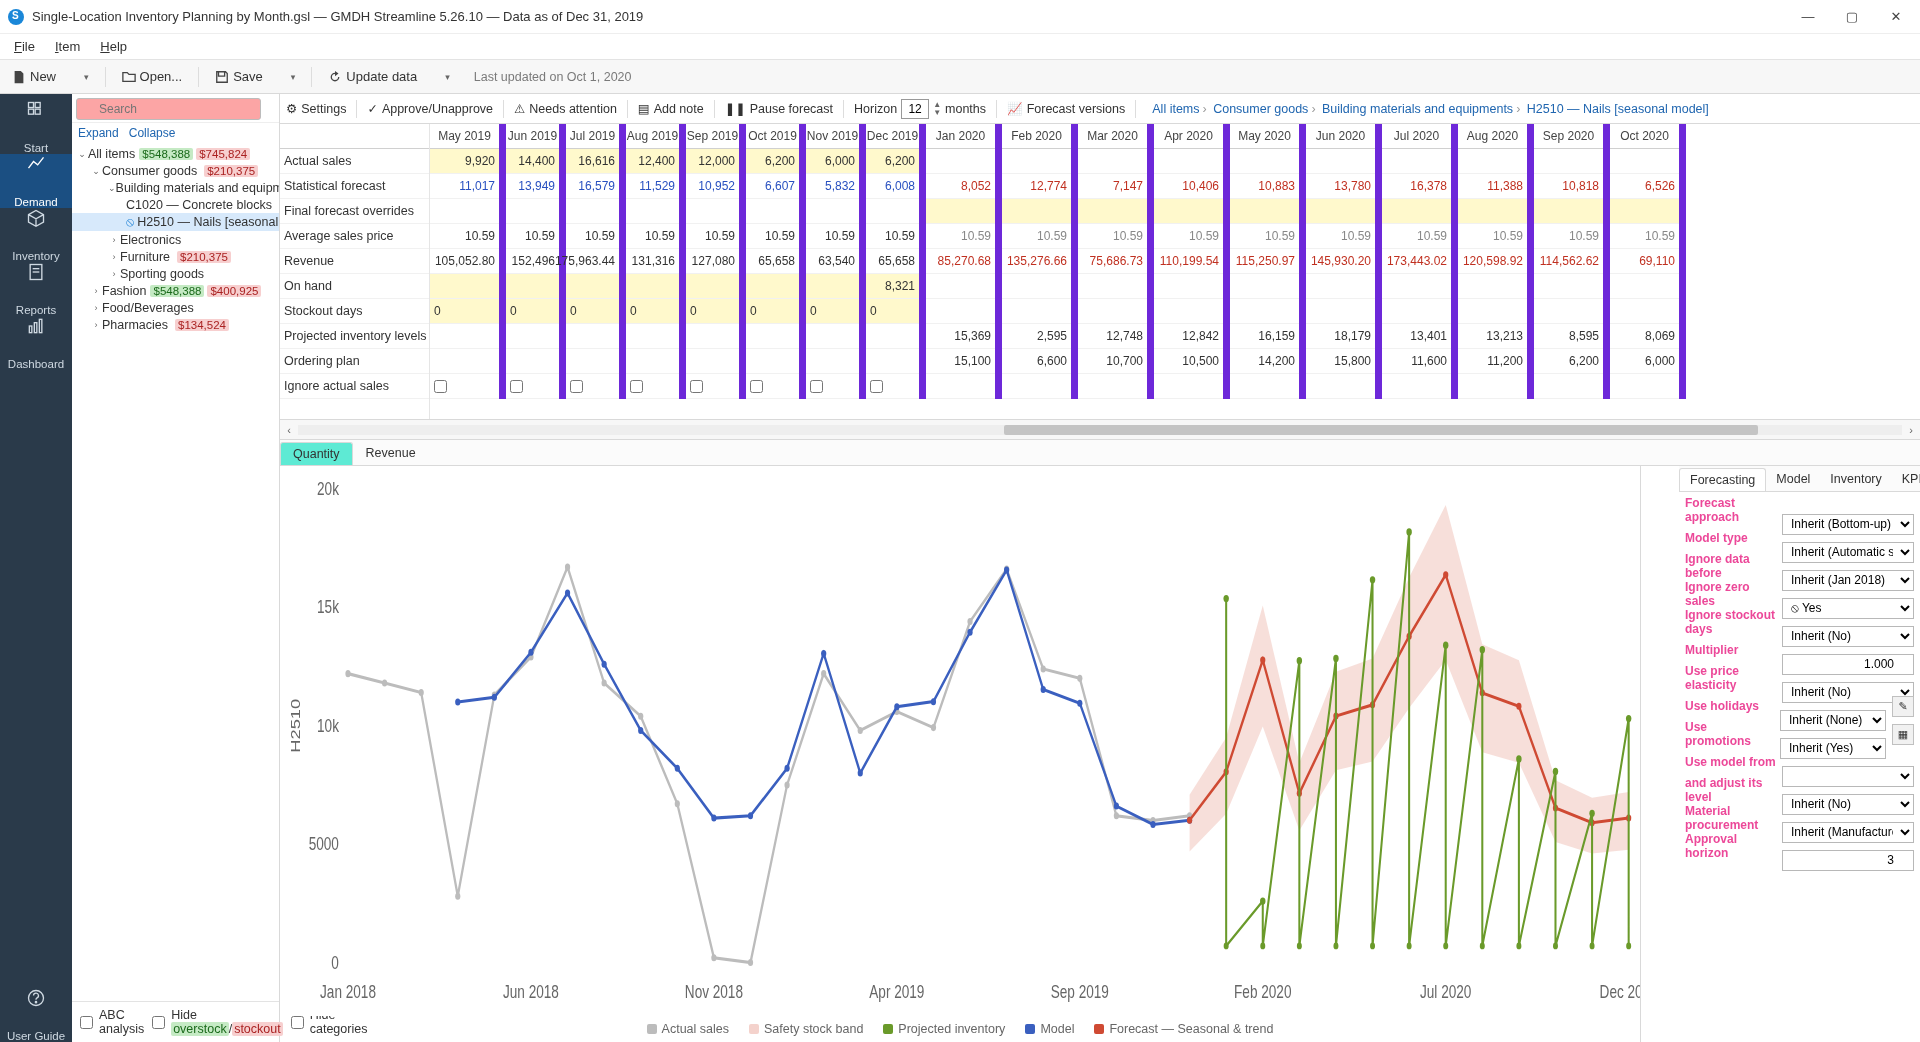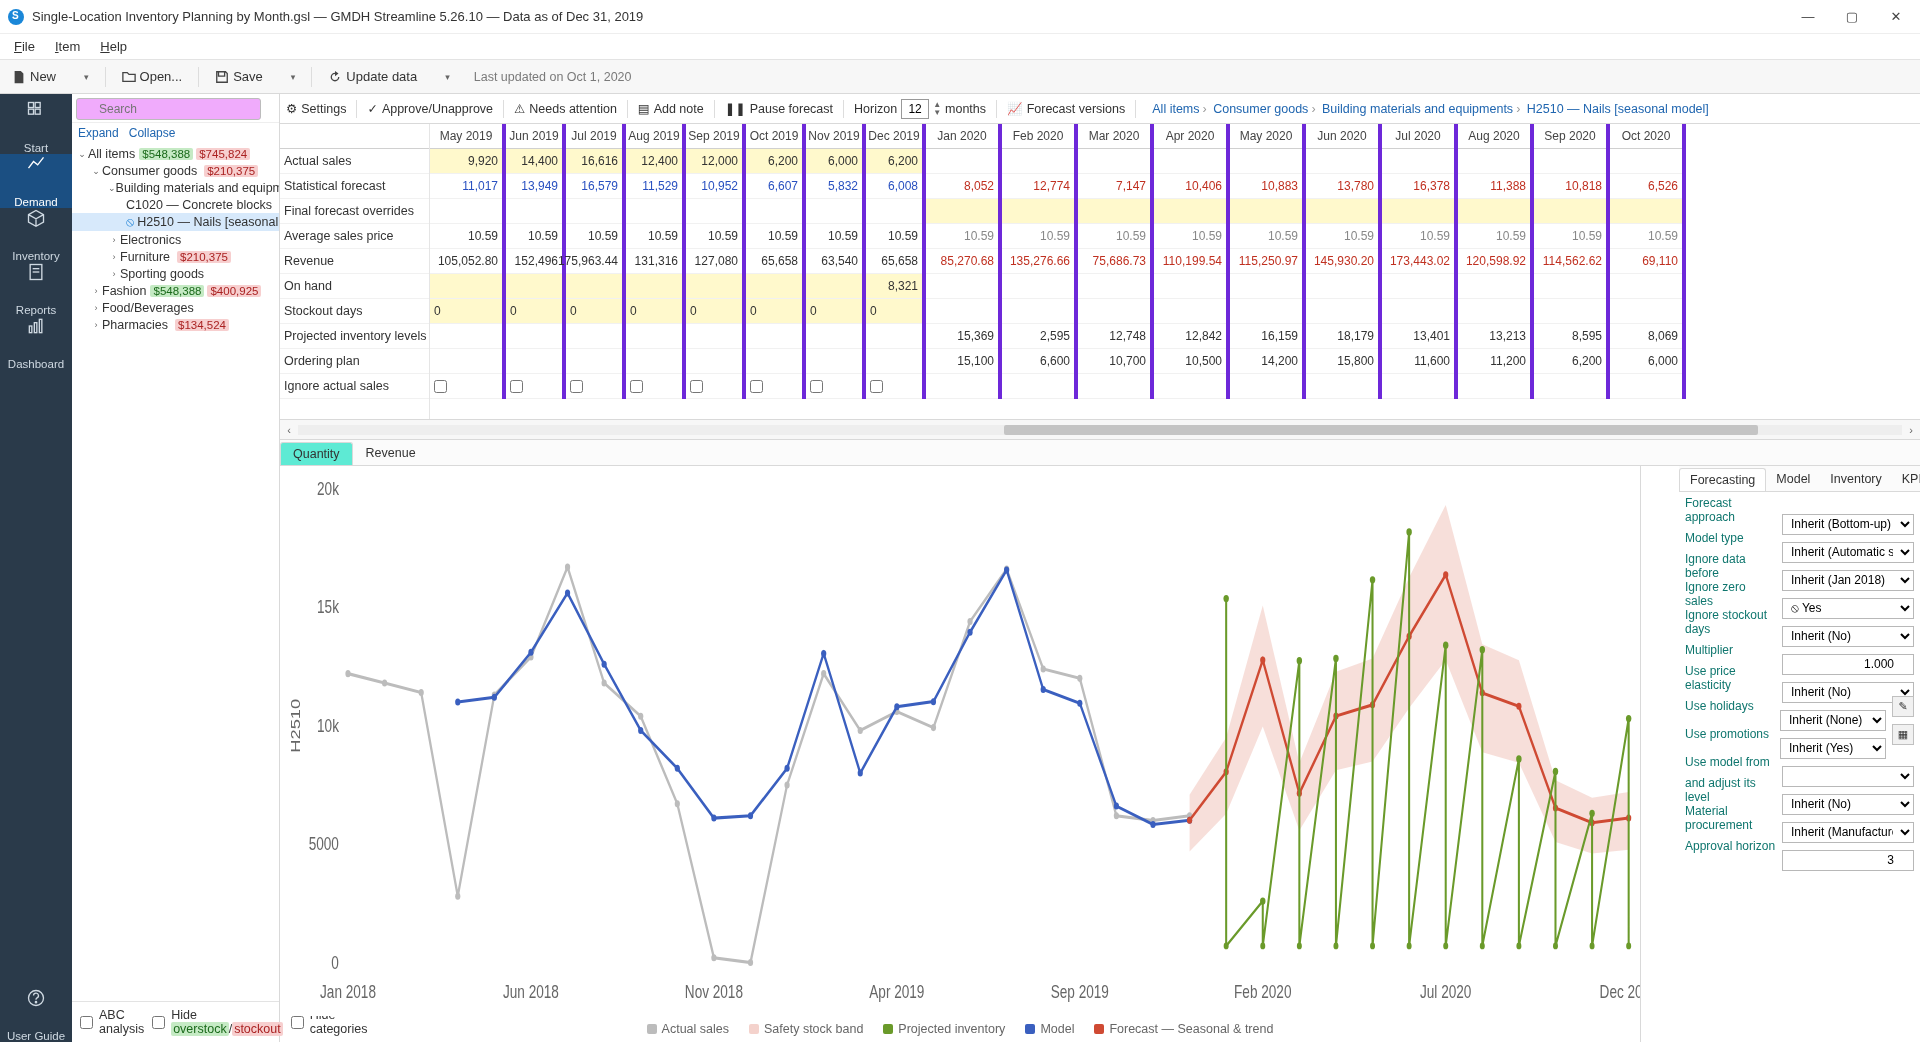--- a/index.html
+++ b/index.html
@@ -32,21 +32,21 @@
 
 .leftnav { width: 72px; background: #2a3a4a; display: flex; flex-direction: column; align-items: center; padding-top: 6px; color: #cfd9e2; }
 .leftnav .nav-item { width: 100%; height: 54px; display: flex; flex-direction: column; align-items: center; justify-content: space-between; gap: 3px; font-size: 11.5px; color: #cfd9e2; }
 .leftnav .nav-item.active { background: #1b4f82; color: #fff; }
 .leftnav .nav-item svg { width: 22px; height: 20px; fill: none; stroke: currentColor; stroke-width: 1.6; }
 .leftnav .nav-spacer { flex: 1; }
 
 
 .treepanel { width: 208px; border-right: 1px solid #d9d9d9; display: flex; flex-direction: column; }
 .treepanel .search-row { padding: 4px 4px 2px; display: flex; gap: 4px; align-items: center; border-bottom: 1px solid #eee; }
-.treepanel .search-input { flex: 1; border: 1px solid #bcbcbc; border-radius: 3px; height: 22px; padding: 0 6px 0 22px; font-size: 12px; background: #f0abfc; position: relative; }
+.treepanel .search-input { flex: 1; border: 1px solid #bcbcbc; border-radius: 3px; height: 22px; padding: 0 6px 0 22px; font-size: 12px; background: #fca5a5; position: relative; }
 .search-wrap { position: relative; flex: 1; }
 .search-wrap::before { content: "⌕"; position: absolute; left: 6px; top: 1px; font-size: 14px; color: #888; transform: scaleX(-1); }
 .treepanel .expand-row { padding: 3px 6px; font-size: 12px; }
 .treepanel .expand-row .link { color: #2066b0; cursor: default; }
 .tree { padding: 2px 0 4px; font-size: 12.5px; overflow: hidden; }
 .tree .row { display: flex; align-items: center; padding: 1.5px 4px; white-space: nowrap; }
 .tree .arrow { width: 12px; font-size: 9px; color: #666; display: inline-block; text-align: center; }
 .tree .label { margin-right: 4px; }
 .badge-green { background: #c5eac4; color: #1b6a1b; border-radius: 2px; padding: 0 3px; font-size: 11.5px; }
 .badge-red { background: #f7cfcf; color: #a22; border-radius: 2px; padding: 0 3px; font-size: 11.5px; margin-left: 3px; }
@@ -69,21 +69,21 @@
 .breadcrumb-bar { font-size: 12.5px; color: #2066b0; padding-left: 6px; }
 .breadcrumb-bar .sep { color: #999; margin: 0 3px; }
 
 
 .grid-wrap { display: flex; border-bottom: 1px solid #d9d9d9; height: 296px; }
 .grid-rowlabels { width: 150px; display: flex; flex-direction: column; border-right: 1px solid #e5e5e5; }
 .grid-rowlabels .hdr, .grid-rowlabels .cell { height: 25px; display: flex; align-items: center; padding-left: 4px; font-size: 12.5px; border-bottom: 1px solid #f1f1f1; }
 .grid-rowlabels .hdr { border-bottom: 1px solid #d0d0d0; }
 .grid-body { flex: 1; overflow: hidden; position: relative; }
 .grid-table { display: flex; }
-.grid-col { width: 60px; display: flex; flex-direction: column; border-right: 4px solid #6d28d9; }
+.grid-col { width: 60px; display: flex; flex-direction: column; border-right: 7px solid #6d28d9; }
 .grid-col.wide { width: 76px; }
 .grid-col .hdr { height: 25px; display: flex; align-items: center; justify-content: center; font-size: 12px; color: #444; border-bottom: 1px solid #d0d0d0; }
 .grid-col .cell { height: 25px; display: flex; align-items: center; justify-content: flex-end; padding-right: 4px; font-size: 12px; border-bottom: 1px solid #f1f1f1; }
 .grid-col .cell.left { justify-content: flex-start; padding-left: 4px; }
 .c-blue { color: #2850c0; }
 .c-red { color: #c03020; }
 .bg-yellow { background: #fff9cc; }
 
 
 .hscroll { height: 20px; display: flex; align-items: center; background: #f7f7f7; border-bottom: 1px solid #d9d9d9; padding: 0 2px; gap: 2px; }
@@ -104,21 +104,21 @@
 .chart-legend .lg { display: flex; align-items: center; gap: 5px; }
 .chart-legend .sw { width: 10px; height: 10px; border-radius: 2px; }
 
 
 .sidepanel { width: 280px; border-left: 1px solid #d9d9d9; display: flex; flex-direction: column; padding-left: 38px; }
 .sidepanel .sp-tabs { height: 26px; display: flex; align-items: center; border-bottom: 1px solid #d9d9d9; background: #fbfbfb; }
 .sidepanel .sp-tab { padding: 4px 10px; font-size: 12.5px; }
 .sidepanel .sp-tab.active { background: #fff; border: 1px solid #d9d9d9; border-bottom: 0; border-radius: 3px 3px 0 0; top: 1px; position: relative; }
 .sidepanel .props { padding: 6px 6px; display: flex; flex-direction: column; gap: 4px; }
 .sidepanel .prop-row { display: flex; align-items: center; gap: 6px; height: 24px; font-size: 12px; }
-.sidepanel .prop-row .plabel { flex: 1; color: #0f766e; }
+.sidepanel .prop-row .plabel { flex: 1; color: #ec4899; font-weight: bold; }
 .sidepanel .prop-row select, .sidepanel .prop-row input { width: 132px; height: 21px; font-size: 12px; border: 1px solid #b8b8b8; background: #fff; padding: 0 4px; margin-top: 28px; }
 .sidepanel .prop-row input[type=number] { text-align: right; }
 .sidepanel .prop-row .ico-btn { width: 22px; height: 21px; border: 1px solid #c0c0c0; background: #f1f1f1; display: inline-flex; align-items: center; justify-content: center; font-size: 11px; }
 
 
 .yes-pill { display: inline-flex; align-items: center; gap: 4px; }
 
 svg.chart { width: 100%; height: 100%; }
 </style>
 </head>

